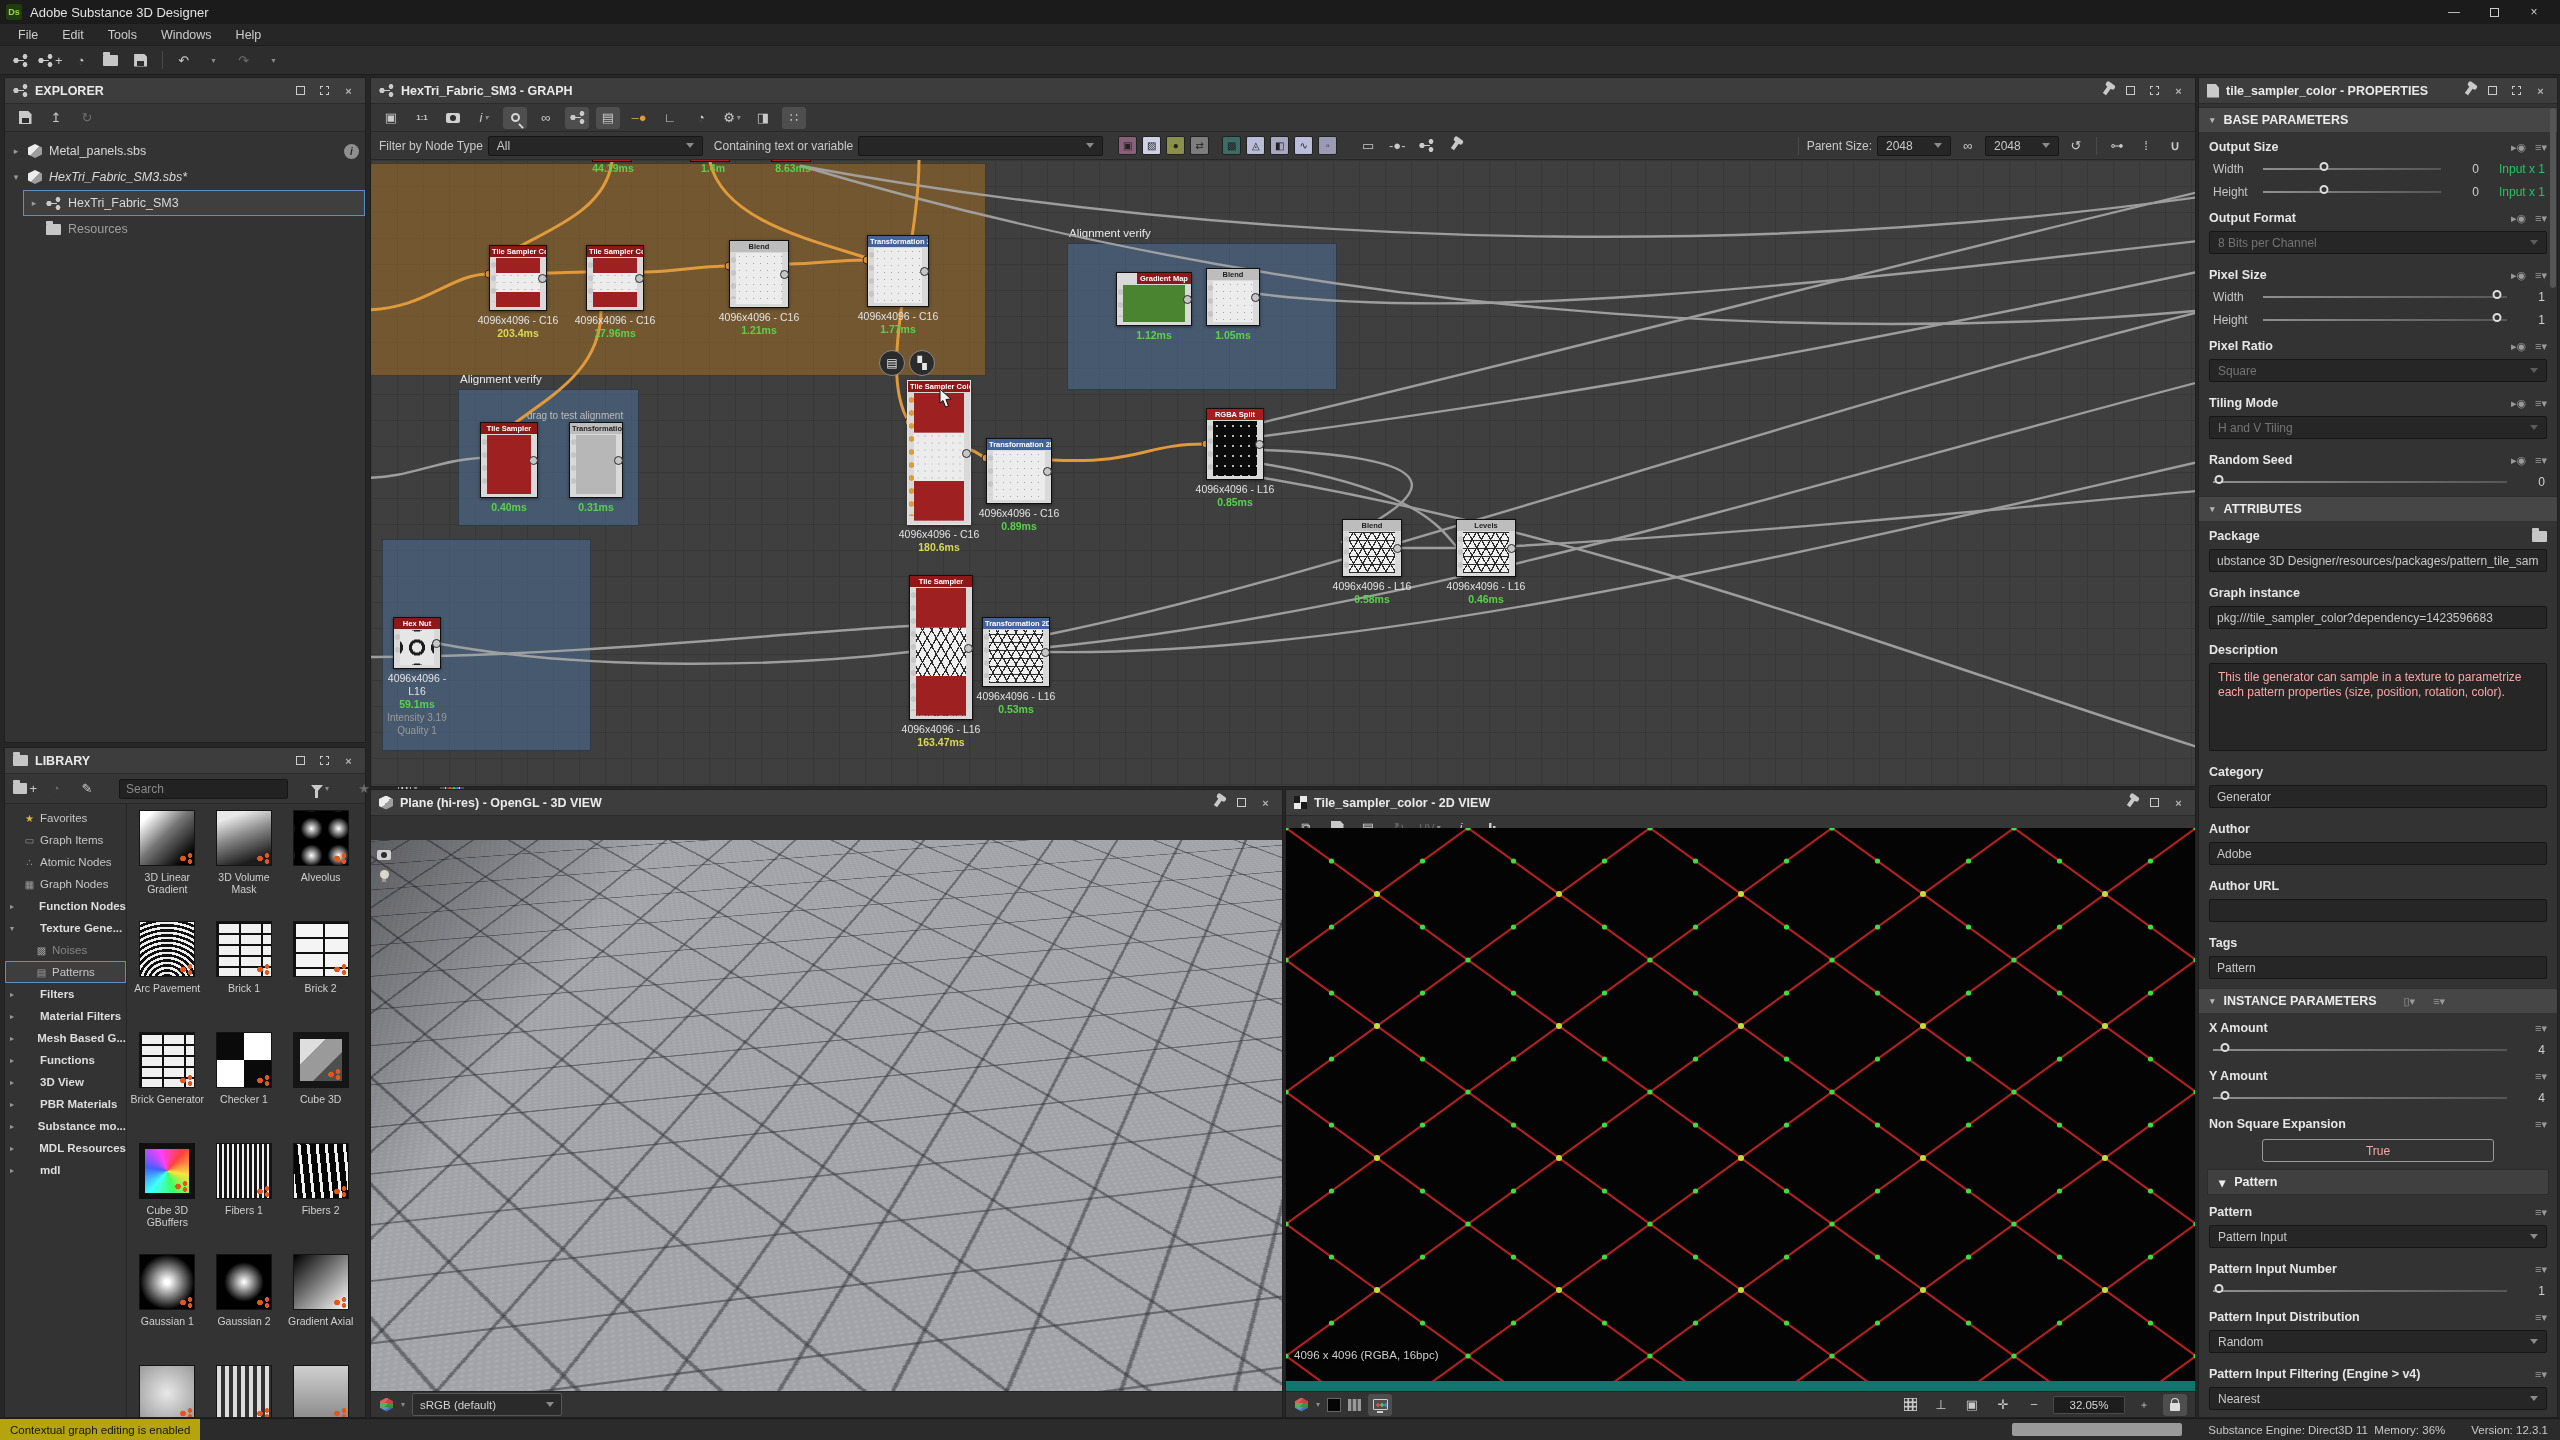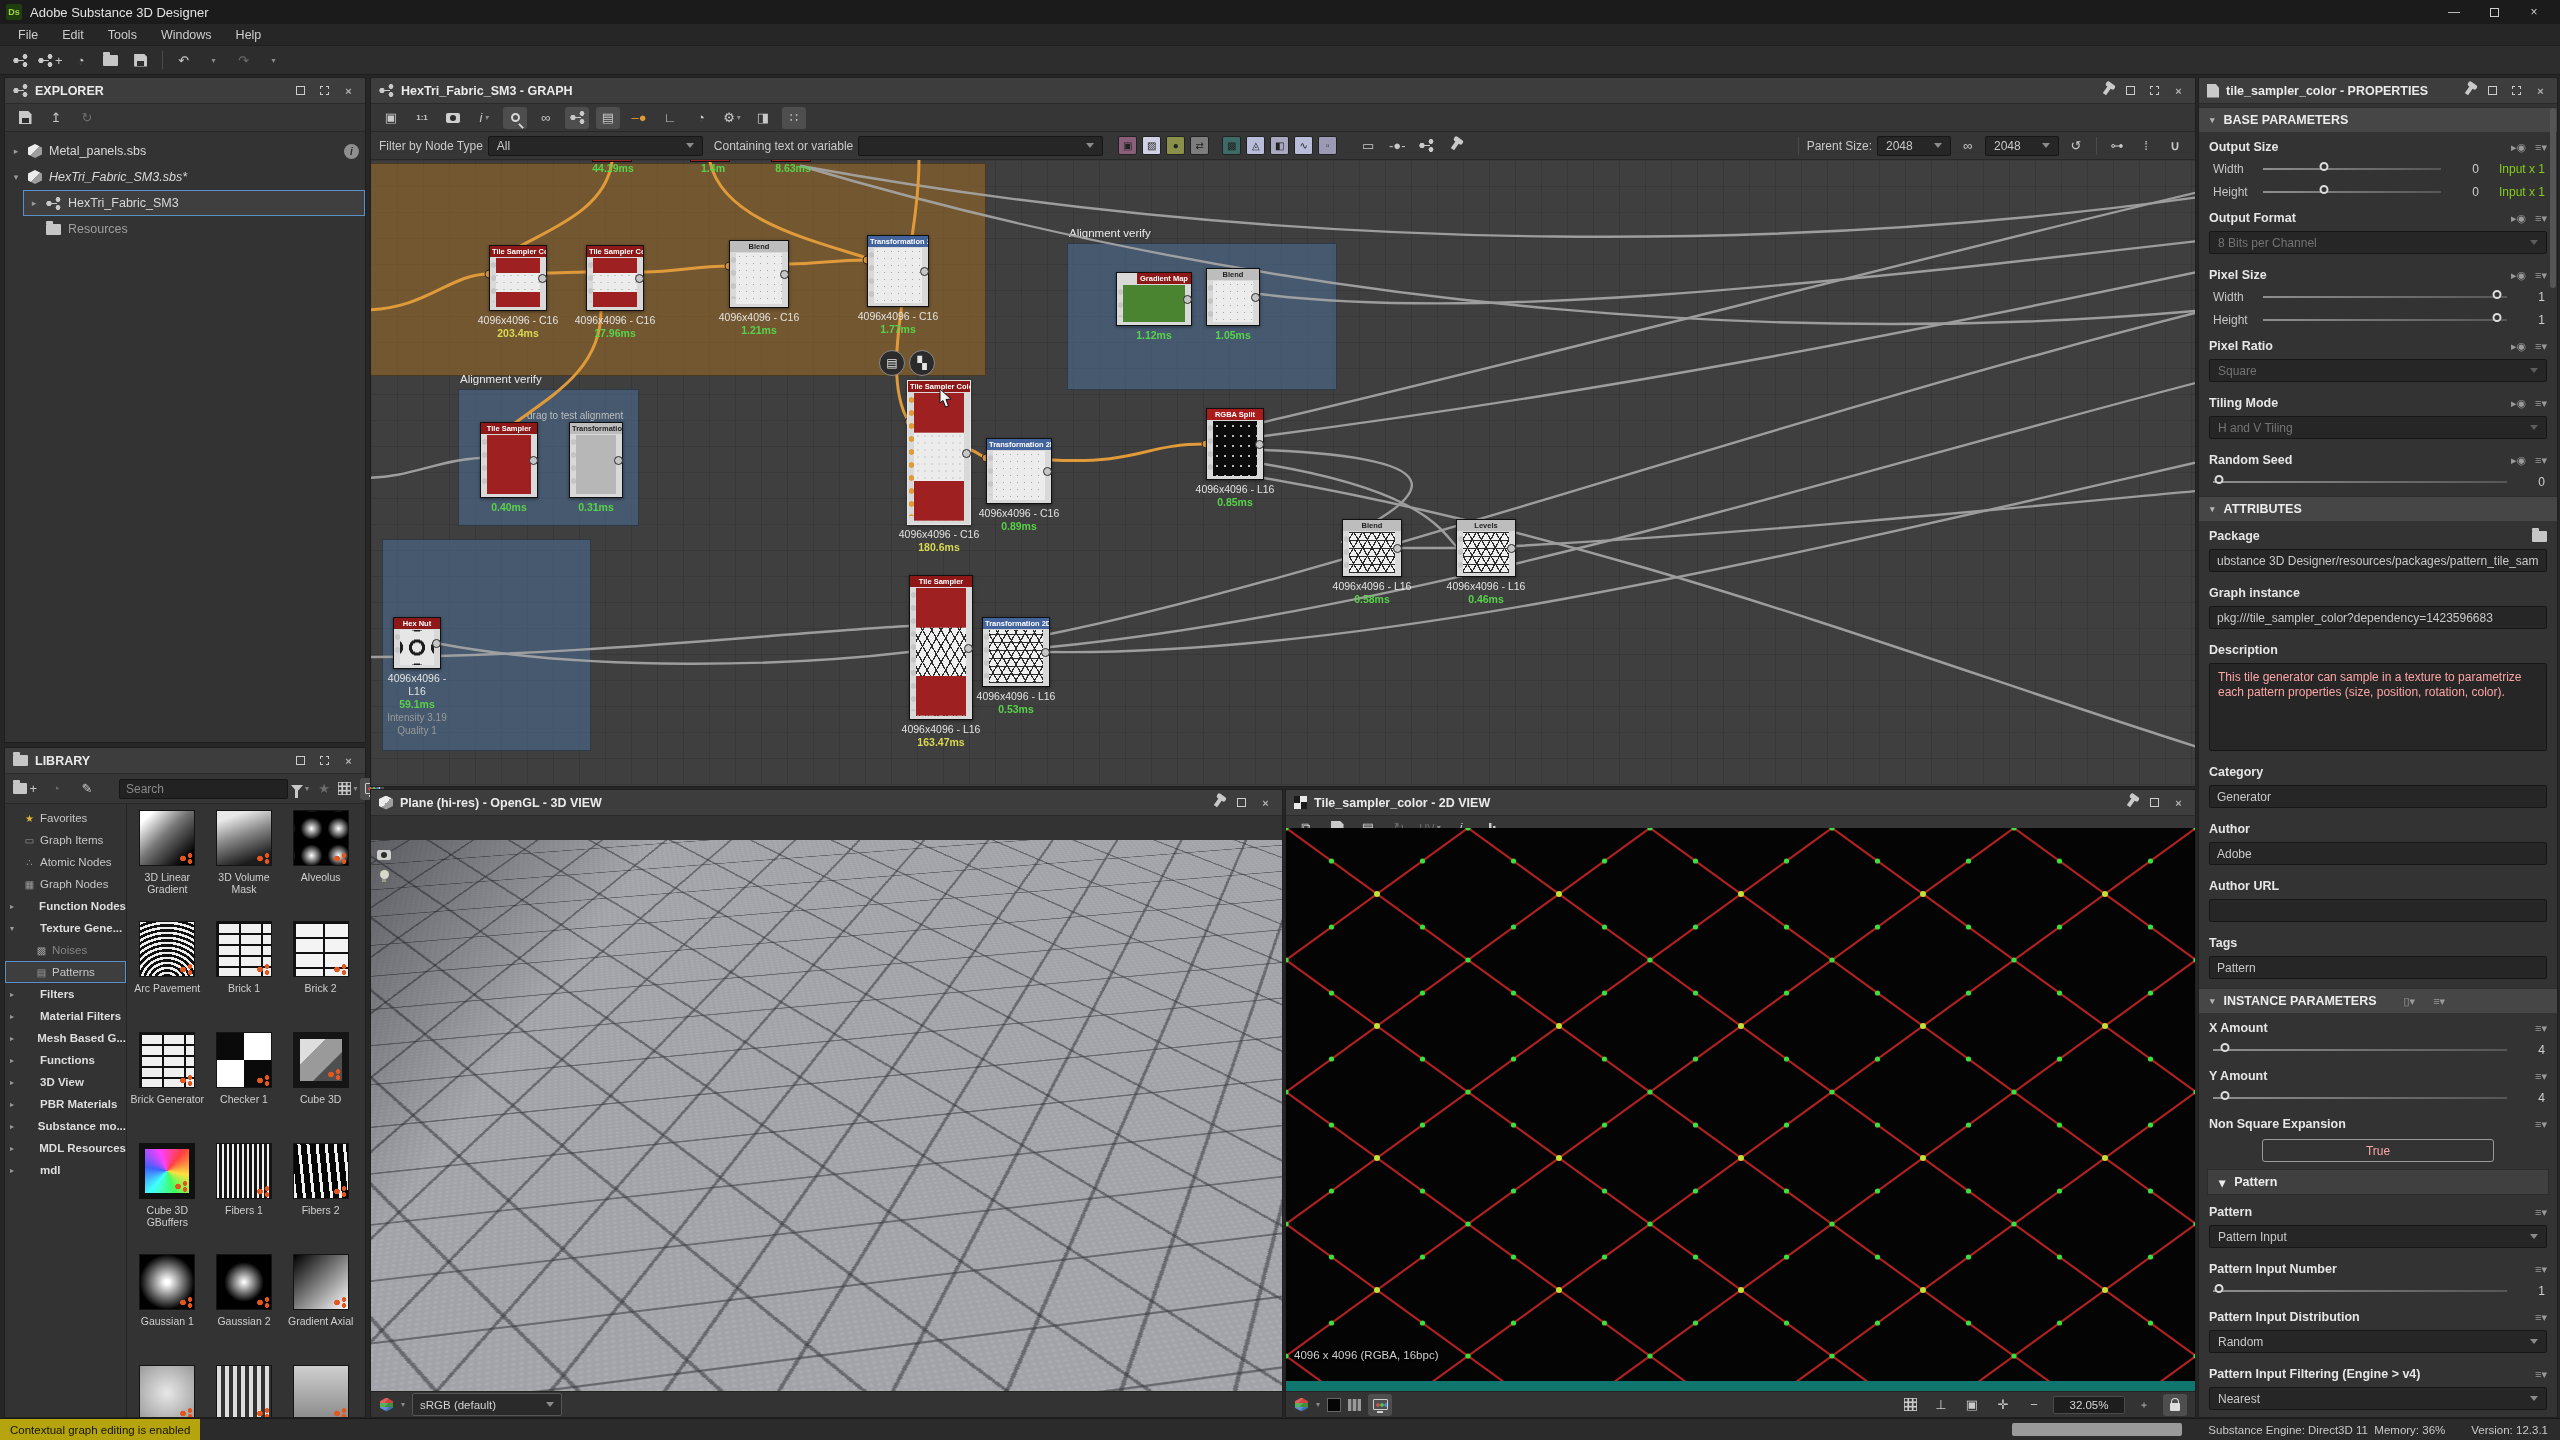--- a/index.html
+++ b/index.html
@@ -66,21 +66,21 @@
   
   .cats{position:absolute;left:0;top:56px;width:122px;bottom:0;border-right:1px solid #252525;padding-top:3px;overflow:hidden}
   .cat{height:22px;display:flex;align-items:center;gap:4px;padding-left:5px;font-size:11.5px;color:#c6c6c6;white-space:nowrap}
   .cat .chev{width:9px;font-size:8px;color:#9a9a9a}
   .cat .cicon{width:13px;font-size:10px;color:#9a9a9a;text-align:center}
   .cat.bold .clab{font-weight:bold;color:#dedede}
   .cat.child{padding-left:17px}
   .cat.dim .clab{color:#858585}
   .cat.sel{outline:1px solid #5a8fc8;outline-offset:-1px;background:#3e3e3e}
   .cat.starc .cicon{color:#e2b33c}
-  .searchwrap{display:flex;align-items:center;gap:0;flex:1}
+  .searchwrap{display:flex;align-items:center;gap:20px;flex:1}
   .searchbox{flex:1;height:20px;background:#222222;border:1px solid #161616;border-radius:2px;color:#cfcfcf;font-size:12px;padding:0 6px;font-family:"Liberation Sans",sans-serif}
   .searchbox::placeholder{color:#8a8a8a}
   .tgrid{position:absolute;left:124px;top:56px;right:6px;bottom:0;display:grid;grid-template-columns:repeat(3,1fr);grid-auto-rows:111px;overflow:hidden;padding-top:6px}
   .thumb{display:flex;flex-direction:column;align-items:center}
   .timg{width:56px;height:56px;position:relative;border:1px solid #141414;background:#0a0a0a}
   .tlab{font-size:10.5px;color:#cfcfcf;text-align:center;line-height:12px;margin-top:5px;max-width:76px}
   .nbadge{position:absolute;right:1px;bottom:1px;width:13px;height:11px;background:radial-gradient(circle at 3px 5.5px,#e3571e 2.6px,transparent 3.1px),radial-gradient(circle at 10px 2.5px,#e3571e 2.1px,transparent 2.6px),radial-gradient(circle at 10px 8.5px,#e3571e 2.1px,transparent 2.6px)}
   .th-lingrad .timg{background:linear-gradient(135deg,#ffffff 12%,#777 45%,#000 88%)}
   .th-volmask .timg{background:linear-gradient(160deg,#e8e8e8 15%,#8a8a8a 45%,#1c1c1c 85%)}
   .th-alv .timg{background-color:#000;background-image:radial-gradient(circle,#fff 0%,rgba(0,0,0,0) 58%);background-size:27px 27px;background-position:4px 4px}
@@ -161,21 +161,21 @@
   .secbar .chevc{font-size:9px;color:#b5b5b5}
   .prow{display:flex;align-items:center;padding:8px 10px 3px;font-weight:bold;font-size:12.5px;color:#e6e6e6}
   .prow .sp{flex:1}
   .ric{color:#9a9a9a;font-size:11px;margin-left:9px;font-weight:normal;display:flex;align-items:center;gap:1px}
   .srow{display:flex;align-items:center;gap:10px;padding:4px 12px 4px 14px;font-size:12px;color:#c6c6c6}
   .slab{width:40px}
   .slider{flex:1;height:15px;position:relative}
   .slider::before{content:"";position:absolute;left:0;right:0;top:6.5px;height:2px;background:linear-gradient(90deg,#8f8f8f,#565656)}
   .knob{position:absolute;top:1px;width:9px;height:9px;border:2.5px solid #dcdcdc;border-radius:50%;background:#333;transform:translateX(-50%)}
   .sval{width:28px;text-align:right;color:#cfcfcf}
-  .smul{width:56px;text-align:right;color:#84cc16}
+  .smul{width:56px;text-align:right;color:#22c55e}
   .ddrow{padding:3px 10px 6px}
   .dd{height:23px;background:#262626;border:1px solid #161616;border-radius:2px;display:flex;align-items:center;padding:0 8px;font-size:12px;color:#c9c9c9;position:relative}
   .dd .dda{margin-left:auto;width:0;height:0;border-left:4.5px solid trans;border-left:4.5px solid transparent;border-right:4.5px solid transparent;border-top:5.5px solid #8a8a8a}
   .dd.dis{color:#747474}
   .dd.dis .dda{border-top-color:#5c5c5c}
   .tfield{width:100%;height:23px;background:#262626;border:1px solid #161616;border-radius:2px;color:#c9c9c9;font-size:12px;padding:0 7px;font-family:"Liberation Sans",sans-serif}
   .descbox{min-height:88px;background:#262626;border:1px solid #161616;border-radius:2px;color:#fca5a5;font-size:12px;padding:6px 8px;line-height:15px}
   .truebtn{margin:5px auto 6px;width:232px;height:23px;border:1px solid #9a9a9a;border-radius:3px;display:flex;align-items:center;justify-content:center;font-size:12px;color:#fca5a5}
   .grpbar{height:26px;background:#404040;margin:7px 8px 2px;display:flex;align-items:center;gap:9px;padding:0 11px;font-weight:bold;font-size:12.5px;color:#ececec;border:1px solid #2c2c2c}
   .pscroll{position:absolute;right:1px;top:30px;width:6px;height:180px;background:#555;border-radius:3px}

